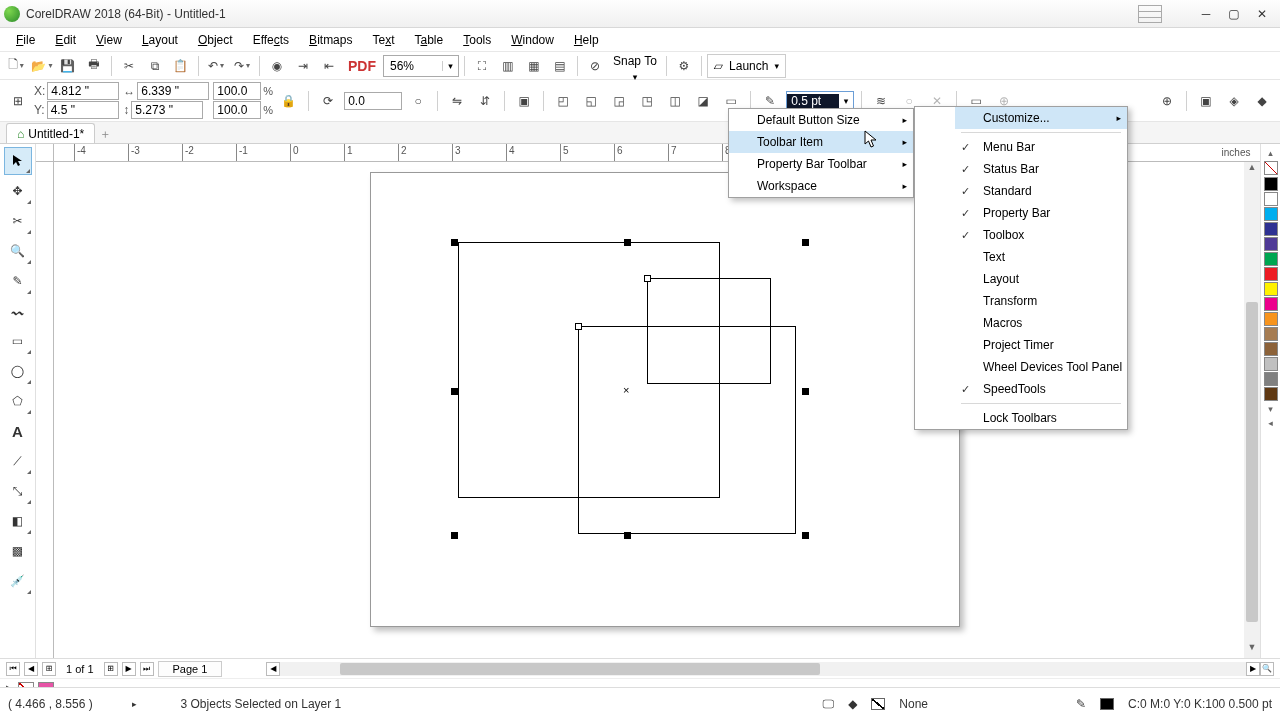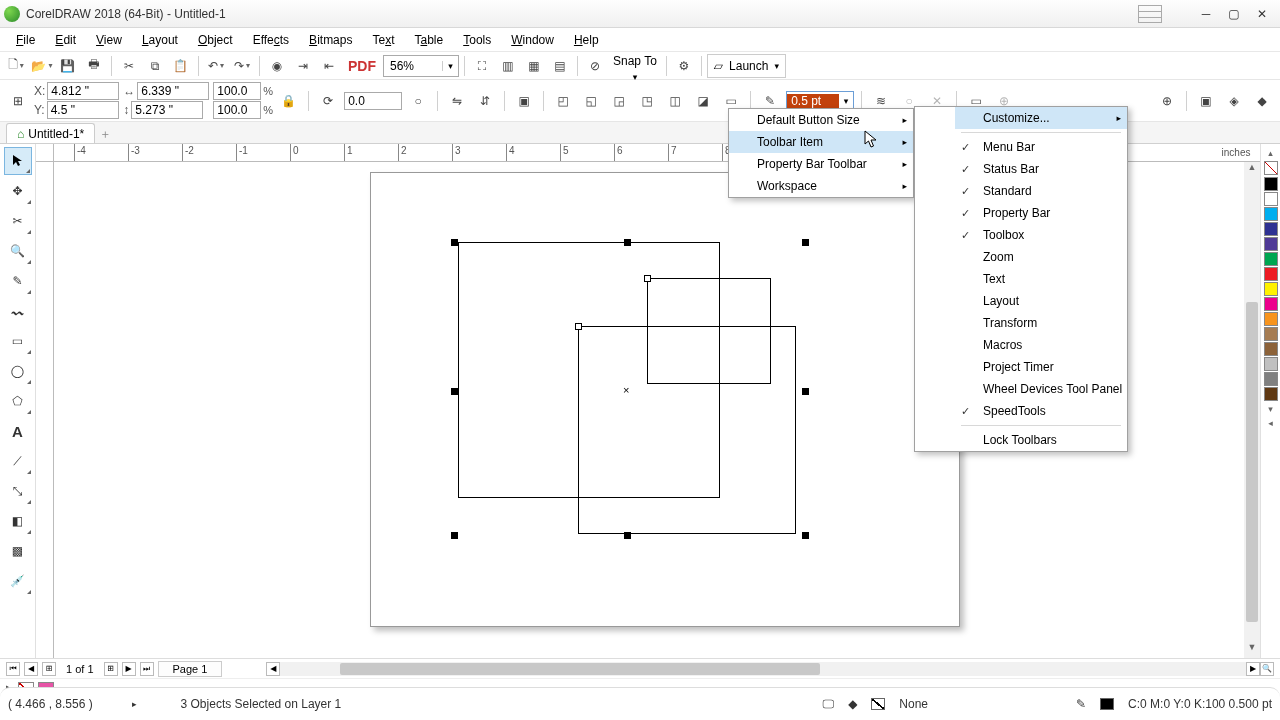--- a/index.html
+++ b/index.html
@@ -32,21 +32,21 @@
 
 
 .prop-bar { height: 42px; background: #fff; display: flex; align-items: center; padding: 0 6px; border-bottom: 1px solid #e6e6e6; gap: 4px; position: relative; }
 .coord-group { display: flex; align-items: center; gap: 3px; }
 .coord-group .lab { color: #555; }
 .coord-input { width: 72px; height: 18px; border: 1px solid #aaa; padding: 0 3px; background: #fff; }
 .coord-stack { display: flex; flex-direction: column; gap: 1px; }
 .spin { width: 58px; height: 18px; border: 1px solid #aaa; padding: 0 3px; display: flex; align-items: center; }
 .spin-unit { font-size: 11px; color: #555; margin-left: 2px;}
 .outline-combo { width: 68px; height: 20px; border: 1px solid #6b9ed6; display: flex; align-items: center; background: #fff; }
-.outline-combo .val { flex: 1; background: #c2410c; color: #fff; padding: 0 4px; }
+.outline-combo .val { flex: 1; background: #0f172a; color: #fff; padding: 0 4px; }
 .outline-combo .dd-arrow { width: 14px; text-align: center; font-size: 9px; }
 
 
 .doc-tabs { height: 22px; background: #f5f5f5; display: flex; align-items: flex-end; padding: 0 6px; border-bottom: 1px solid #d0d0d0; }
 .doc-tab { height: 20px; background: #fff; border: 1px solid #ccc; border-bottom: none; padding: 0 10px; display: flex; align-items: center; gap: 4px; font-size: 11px; border-radius: 3px 3px 0 0; }
 .doc-tab .home { color: #2a8a2a; }
 .new-tab { width: 20px; text-align: center; color: #888; }
 
 
 .main { position: absolute; top: 144px; bottom: 62px; left: 0; right: 0; display: flex; }
@@ -102,21 +102,21 @@
 
 
 .color-row { position: absolute; bottom: 22px; left: 0; right: 0; height: 20px; background: #fff; border-top: 1px solid #eee; display: flex; align-items: center; padding: 0 6px; gap: 4px; }
 .color-row .play { font-size: 10px; color: #444; }
 .color-row .sw { width: 16px; height: 14px; border: 1px solid #888; }
 .pink { background: #e754a7; }
 .slash { background: #fff; position: relative; }
 .slash::after { content: ""; position:absolute; inset:0; background: linear-gradient(to top right, transparent 45%, #c00 45%, #c00 55%, transparent 55%); }
 
 
-.status-bar { position: absolute; bottom: 0; left: 0; right: 0; height: 22px; background: #fff; border-top: 1px solid #ddd; display: flex; align-items: center; padding: 16px 8px; gap: 14px; color: #333; border-radius: 10px; }
+.status-bar { position: absolute; bottom: 0; left: 0; right: 0; height: 22px; background: #fff; border-top: 1px solid #ddd; display: flex; align-items: center; padding: 16px 8px; gap: 14px; color: #333; }
 .status-bar .coords { min-width: 110px; }
 .status-bar .spacer { flex: 1; }
 .sb-sw { width: 14px; height: 12px; border: 1px solid #666; }
 .sb-sw.slash { position: relative; background: #fff;}
 .sb-sw.slash::after { content: ""; position:absolute; inset:0; background: linear-gradient(to top right, transparent 44%, #000 44%, #000 56%, transparent 56%); }
 .sb-sw.black { background: #000; }
 
 svg { display: block; }
 </style>
 </head>
@@ -463,23 +463,20 @@
     </div>
   <div class="row">
       <span class="chk">✓</span>
       <span>Property Bar</span>
     </div>
   <div class="row">
       <span class="chk">✓</span>
       <span>Toolbox</span>
     </div>
   <div class="row">
-      <span>Zoom</span>
-    </div>
-  <div class="row">
       <span>Text</span>
     </div>
   <div class="row">
       <span>Layout</span>
     </div>
   <div class="row">
       <span>Transform</span>
     </div>
   <div class="row">
       <span>Macros</span>

